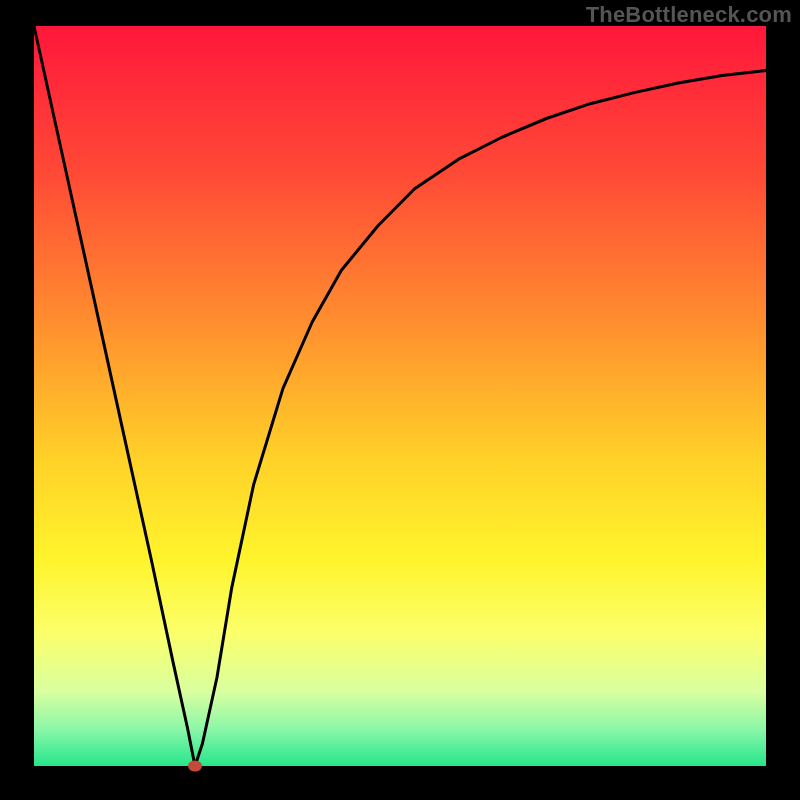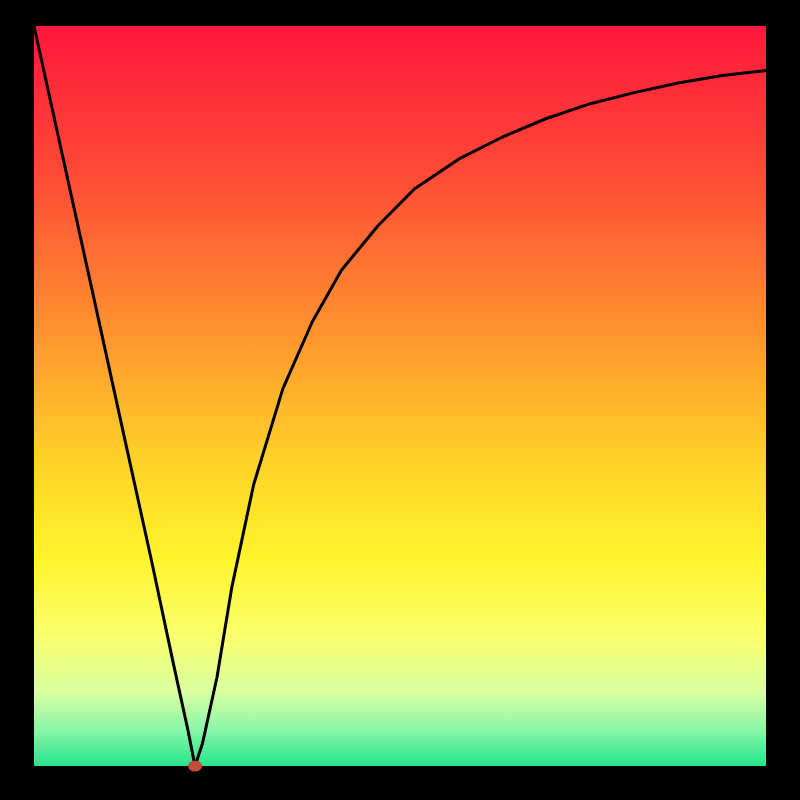--- a/index.html
+++ b/index.html
@@ -30,20 +30,21 @@
   svg {
     position: absolute;
     left: 0;
     top: 0;
   }
 </style>
 </head>
 <body>
 <div class="frame">
 
+<div class="watermark">TheBottleneck.com</div>
 
 <svg id="plot" width="800" height="800">
   <defs>
     <linearGradient id="bg-grad" x1="0" y1="0" x2="0" y2="1">
           <stop offset="0%" stop-color="#ff173b"></stop>
           <stop offset="20%" stop-color="#ff4a36"></stop>
           <stop offset="40%" stop-color="#ff8e2f"></stop>
           <stop offset="57.99999999999999%" stop-color="#ffd028"></stop>
           <stop offset="72%" stop-color="#fff42c"></stop>
           <stop offset="82%" stop-color="#fbff6a"></stop>

